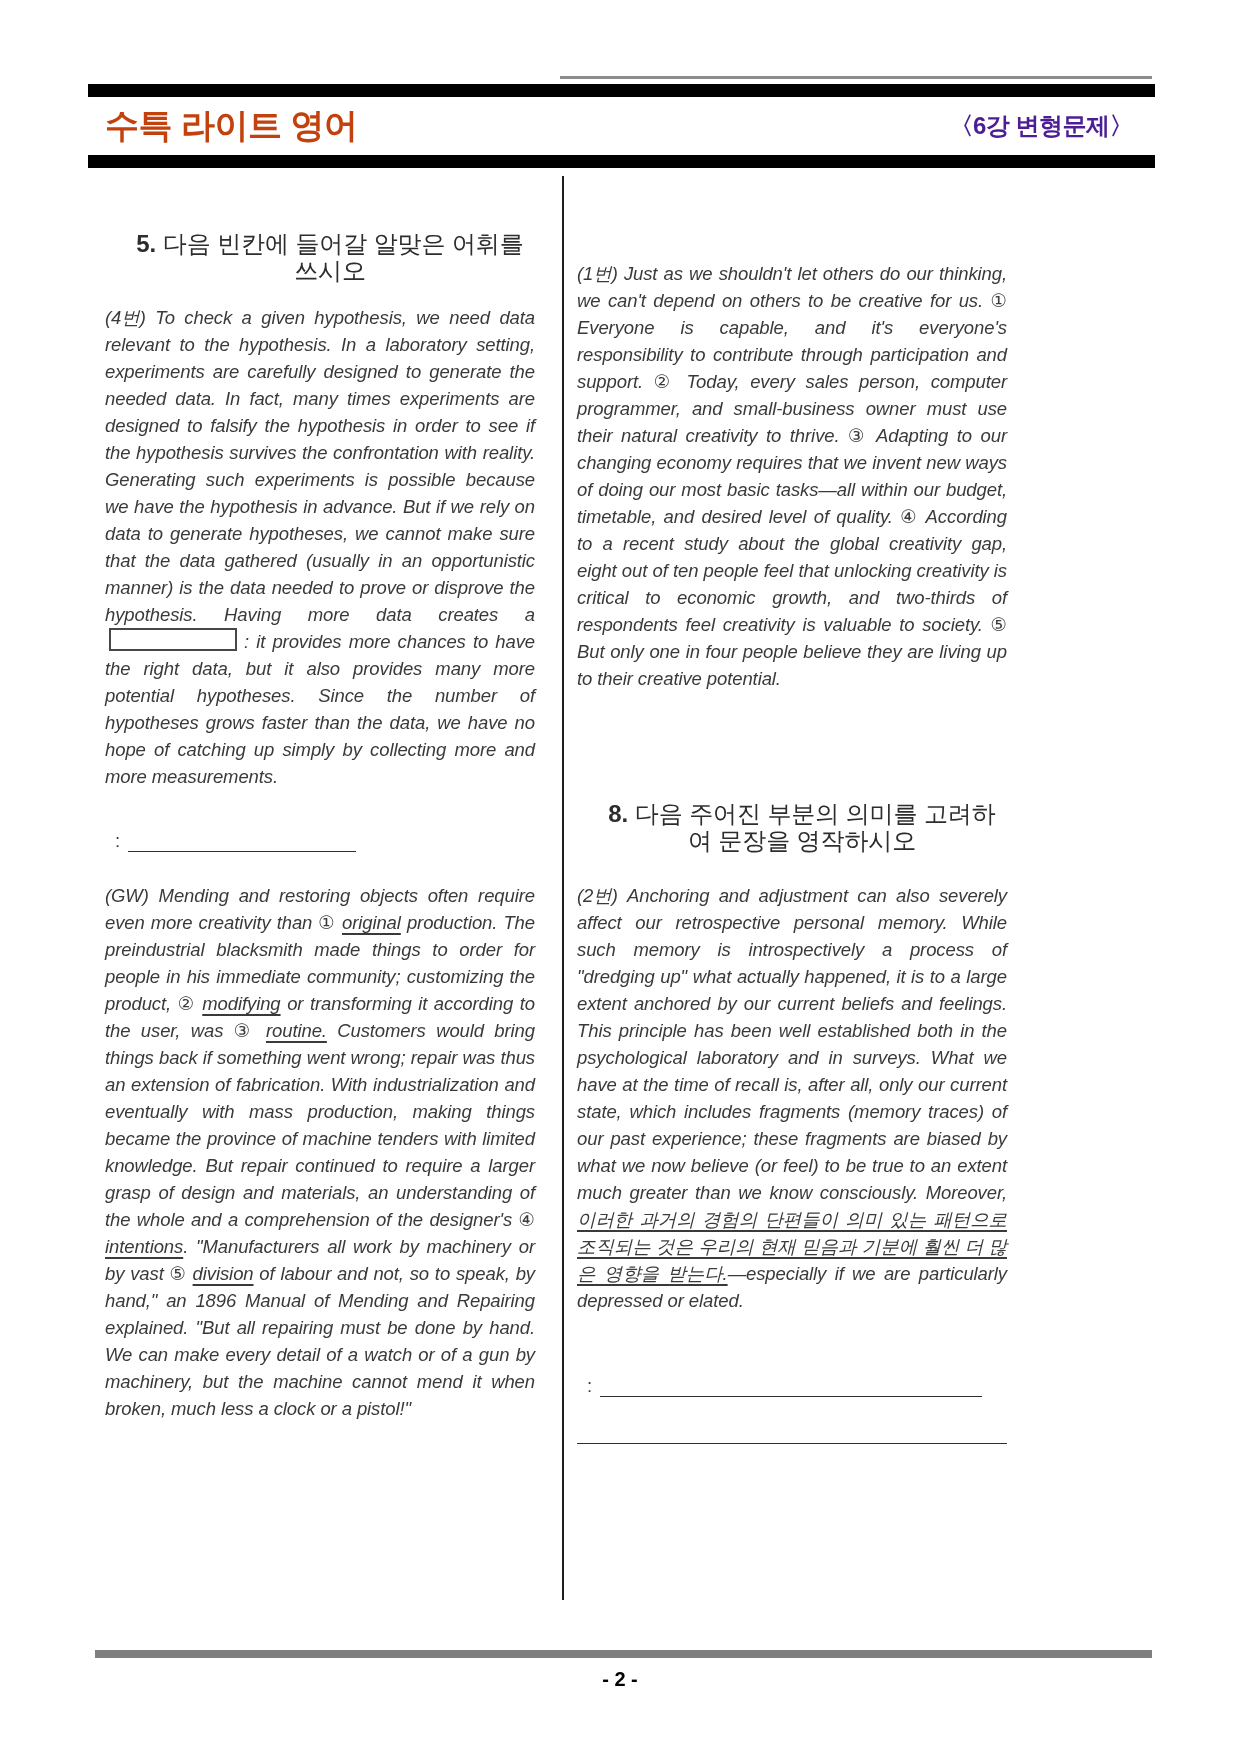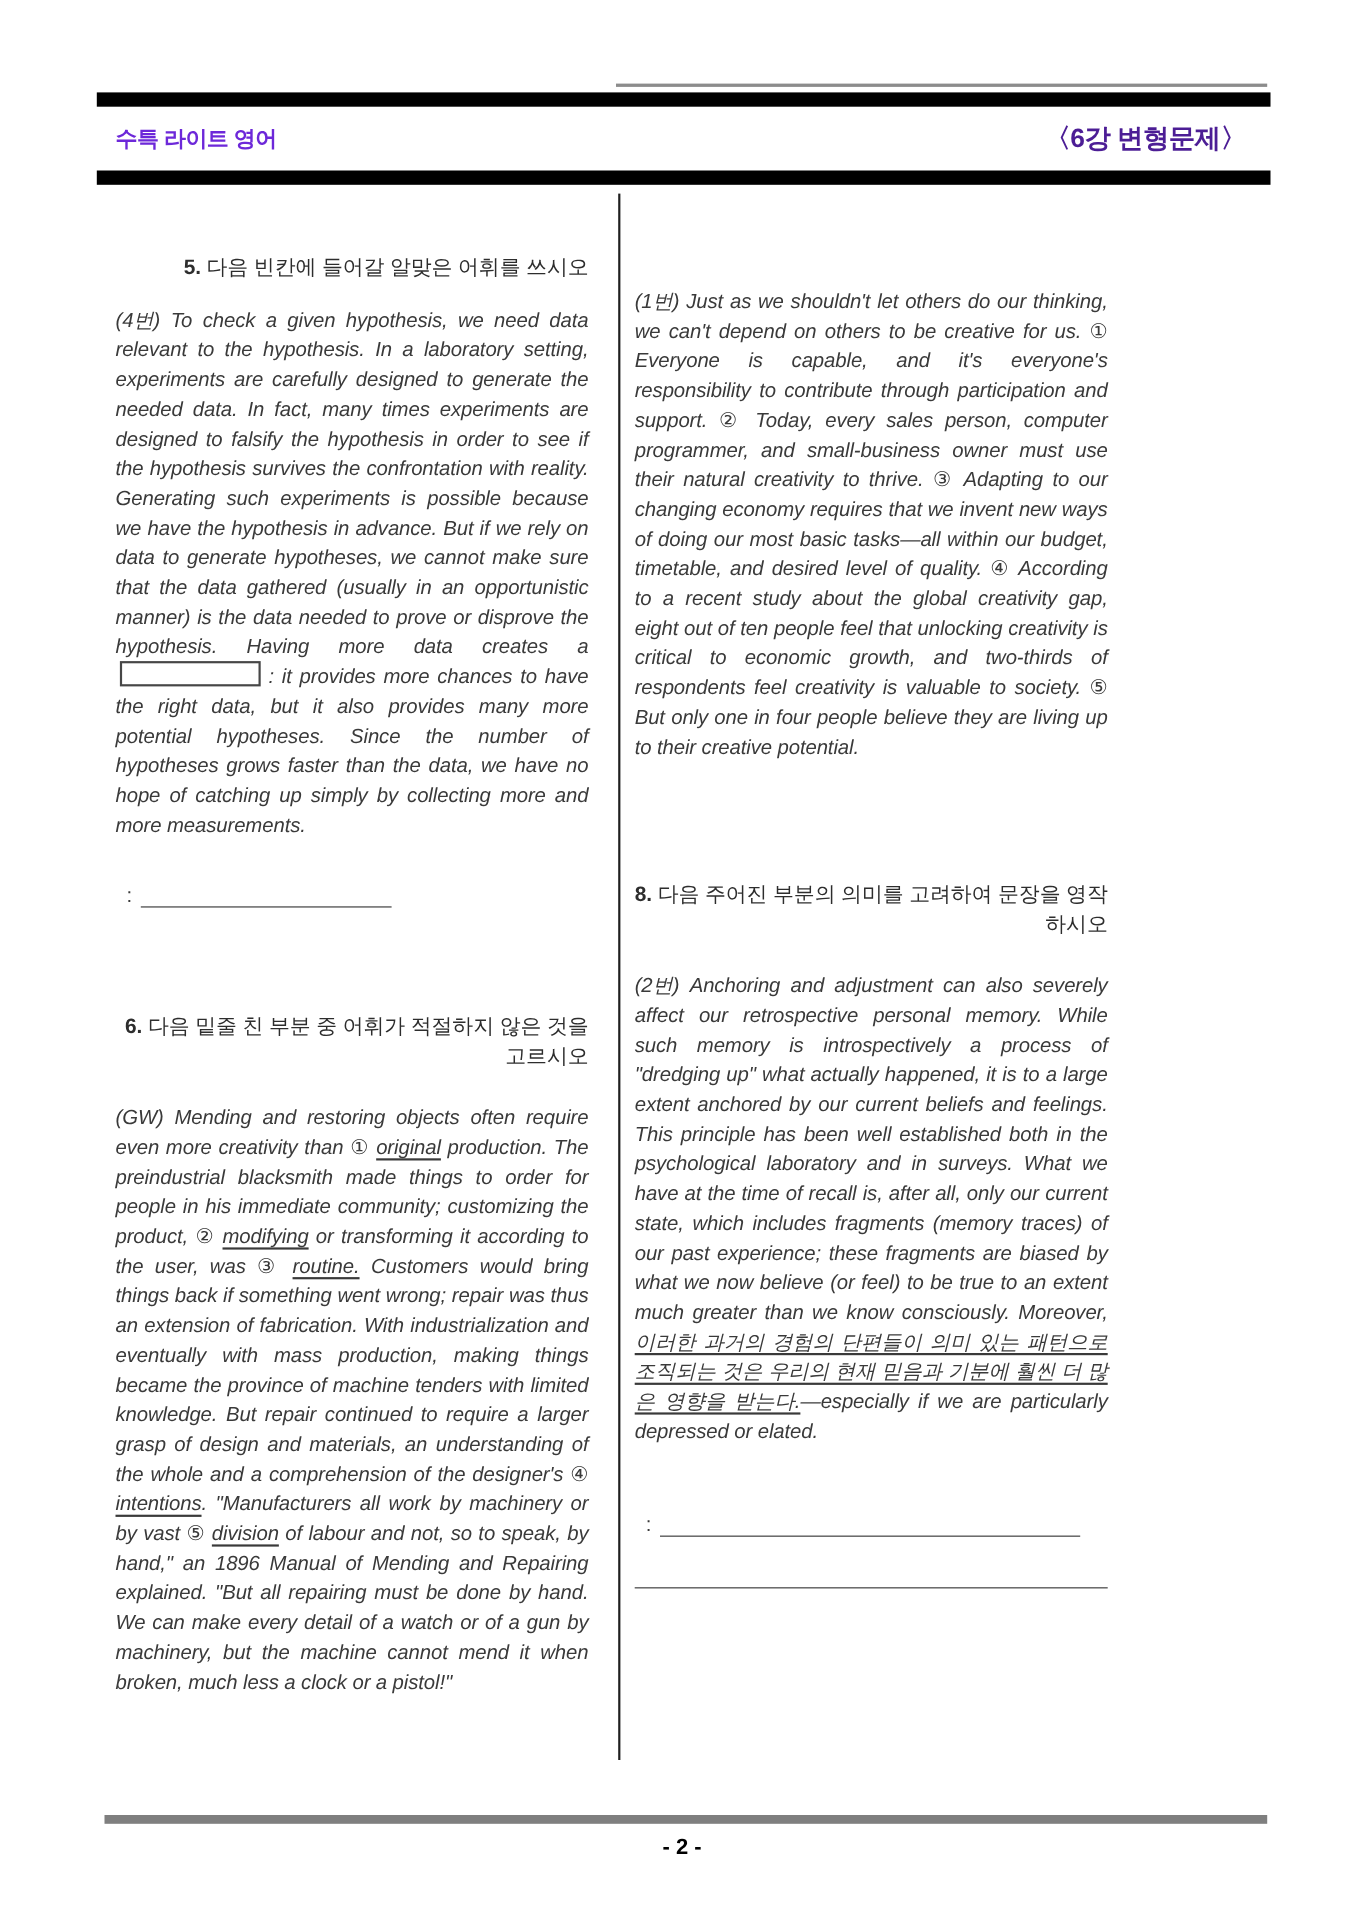--- a/index.html
+++ b/index.html
@@ -9,33 +9,33 @@
     color:#3a3a3a;
     -webkit-font-smoothing:antialiased;
   }
   .thin-rule { position:absolute; left:560px; top:76px; width:592px; height:3px; background:#8c8c8c; }
   .bar-top    { position:absolute; left:88px; top:84px;  width:1067px; height:13px; background:#000; }
   .bar-bottom { position:absolute; left:88px; top:155px; width:1067px; height:13px; background:#000; }
   .header-row {
     position:absolute; left:105px; top:101px; width:1028px; height:50px;
     display:flex; justify-content:space-between; align-items:center;
   }
-  .header-left  { font-weight:bold; font-size:20px; color:#6d28d9; letter-spacing:-0.5px; }
+  .header-left  { font-weight:bold; font-size:34px; color:#c2410c; letter-spacing:-0.5px; }
   .header-right { font-weight:bold; font-size:24px; color:#4c1d95; letter-spacing:-0.5px; }
 
   .divider { position:absolute; left:562px; top:176px; width:2px; height:1424px; background:#1f1f1f; }
 
   .col {
     position:absolute; top:230px; width:430px;
     font-size:18.5px; line-height:27px; text-align:justify; letter-spacing:-0.1px;
   }
   .col-left  { left:105px; }
   .col-right { left:577px; }
 
-  .q-heading { text-align:right; font-size:19px; line-height:27px; color:#2d2d2d; }
+  .q-heading { text-align:center; font-size:24px; line-height:27px; color:#2d2d2d;margin-left:20px; }
   .q-num { font-weight:bold; }
 
   .passage { margin-top:20px;font-style:italic; }
   .passage-gap { margin-top:30px; }
   .q6-heading { margin-top:93px; }
   .q6-passage { margin-top:28px; }
   .q8-heading { margin-top:108px; }
   .q8-passage { margin-top:28px; }
 
   .u { text-decoration:underline; text-decoration-thickness:1.5px; text-underline-offset:4px; }
@@ -83,24 +83,20 @@
     <span class="q-num">5.</span>
     <span>다음 빈칸에 들어갈 알맞은 어휘를 쓰시오</span>
   </div>
 
   <div class="passage"><span>(4번) To check a given hypothesis, we need data relevant to the hypothesis. In a laboratory setting, experiments are carefully designed to generate the needed data. In fact, many times experiments are designed to falsify the hypothesis in order to see if the hypothesis survives the confrontation with reality. Generating such experiments is possible because we have the hypothesis in advance. But if we rely on data to generate hypotheses, we cannot make sure that the data gathered (usually in an opportunistic manner) is the data needed to prove or disprove the hypothesis. Having more data creates a</span><span class="blank-box"></span><span>: it provides more chances to have the right data, but it also provides many more potential hypotheses. Since the number of hypotheses grows faster than the data, we have no hope of catching up simply by collecting more and more measurements.</span></div>
 
   <div class="answer-row q5-answer">
     <span class="answer-colon">:</span><span class="answer-line w-q5"></span>
   </div>
 
-  <div class="q-heading q6-heading">
-    <span class="q-num">6.</span>
-    <span>다음 밑줄 친 부분 중 어휘가 적절하지 않은 것을 고르시오</span>
-  </div>
 
   <div class="passage q6-passage"><span>(GW) Mending and restoring objects often require even more creativity than ① </span><span class="u">original</span><span> production. The preindustrial blacksmith made things to order for people in his immediate community; customizing the product, ② </span><span class="u">modifying</span><span> or transforming it according to the user, was ③ </span><span class="u">routine.</span><span> Customers would bring things back if something went wrong; repair was thus an extension of fabrication. With industrialization and eventually with mass production, making things became the province of machine tenders with limited knowledge. But repair continued to require a larger grasp of design and materials, an understanding of the whole and a comprehension of the designer's ④ </span><span class="u">intentions</span><span>. "Manufacturers all work by machinery or by vast ⑤ </span><span class="u">division</span><span> of labour and not, so to speak, by hand," an 1896 Manual of Mending and Repairing explained. "But all repairing must be done by hand. We can make every detail of a watch or of a gun by machinery, but the machine cannot mend it when broken, much less a clock or a pistol!"</span></div>
 
 </div>
 
 <div class="col col-right">
 
 
 
   <div class="passage passage-gap">(1번) Just as we shouldn't let others do our thinking, we can't depend on others to be creative for us. ① Everyone is capable, and it's everyone's responsibility to contribute through participation and support. ② Today, every sales person, computer programmer, and small-business owner must use their natural creativity to thrive. ③ Adapting to our changing economy requires that we invent new ways of doing our most basic tasks—all within our budget, timetable, and desired level of quality. ④ According to a recent study about the global creativity gap, eight out of ten people feel that unlocking creativity is critical to economic growth, and two-thirds of respondents feel creativity is valuable to society. ⑤ But only one in four people believe they are living up to their creative potential.</div>

